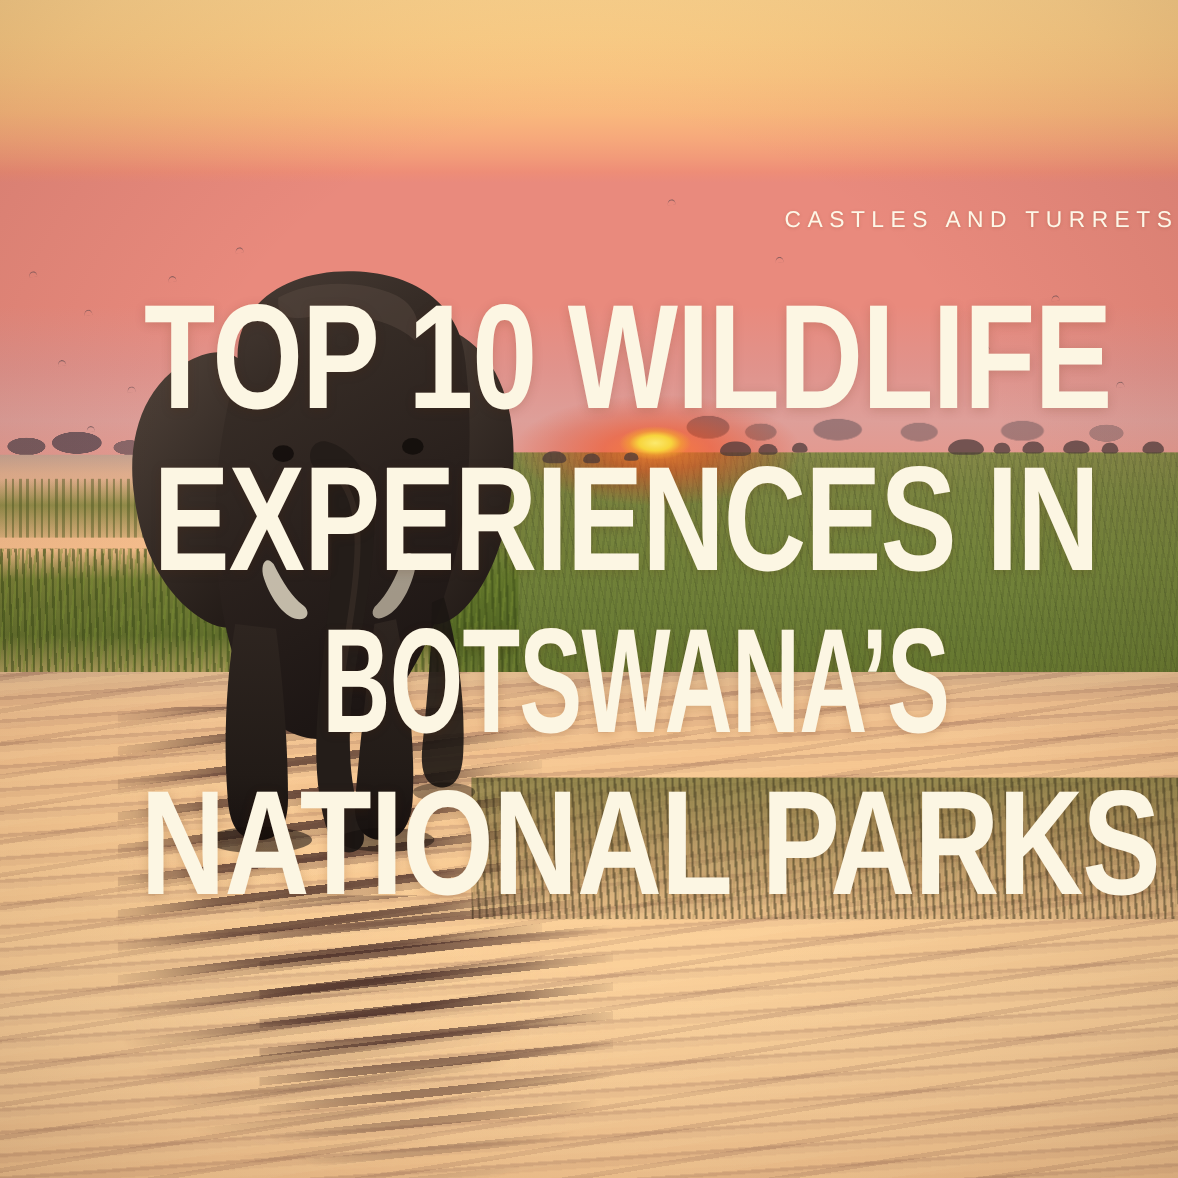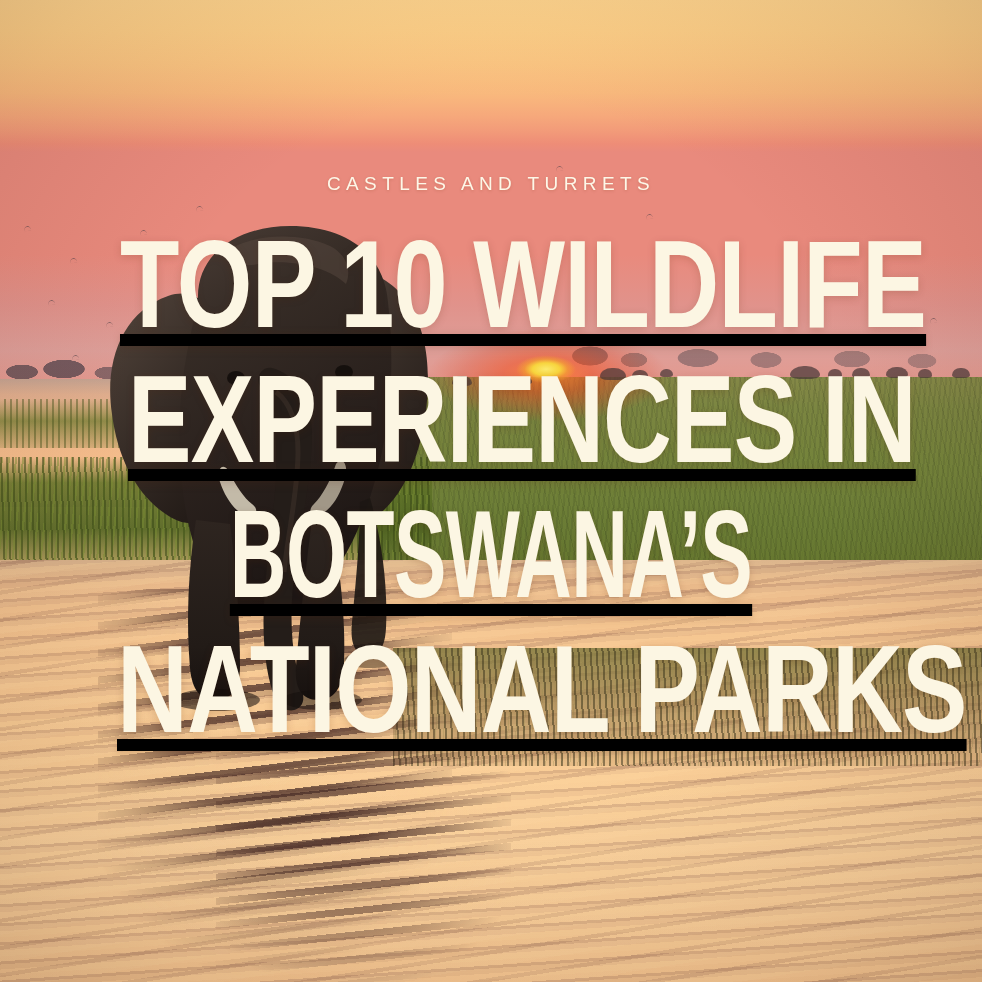--- a/index.html
+++ b/index.html
@@ -209,37 +209,36 @@
   #grade {
     background: radial-gradient(ellipse 78% 78% at 50% 46%,
       rgba(0,0,0,0) 46%, rgba(70,34,20,.10) 78%, rgba(60,28,16,.20) 100%);
   }
 
   
   #text-block {
     position: absolute;
     left: 0; top: 0;
     width: 100%;
-    text-align: center;
+    text-align: right;
     z-index: 40;
   }
   #eyebrow {
     margin-top: 174px;
     font-size: 19px;
     font-weight: 400;
     letter-spacing: 5.4px;
     color: #fdf7e8;
     text-transform: uppercase;
     line-height: 1;
     text-shadow: 0 1px 3px rgba(120,60,20,.22);
   }
   #headline {
-    margin-top: 24px;
+    margin-top: 38px;
     padding: 0 18px;
-    text-decoration: underline;
   }
   .hl-line {
     display: block;
     font-family: "Liberation Sans Narrow", "Liberation Sans", sans-serif;
     font-weight: 700;
     font-size: 124px;
     line-height: 135px;
     letter-spacing: -1px;
     color: #fcf6e3;
     text-transform: uppercase;

